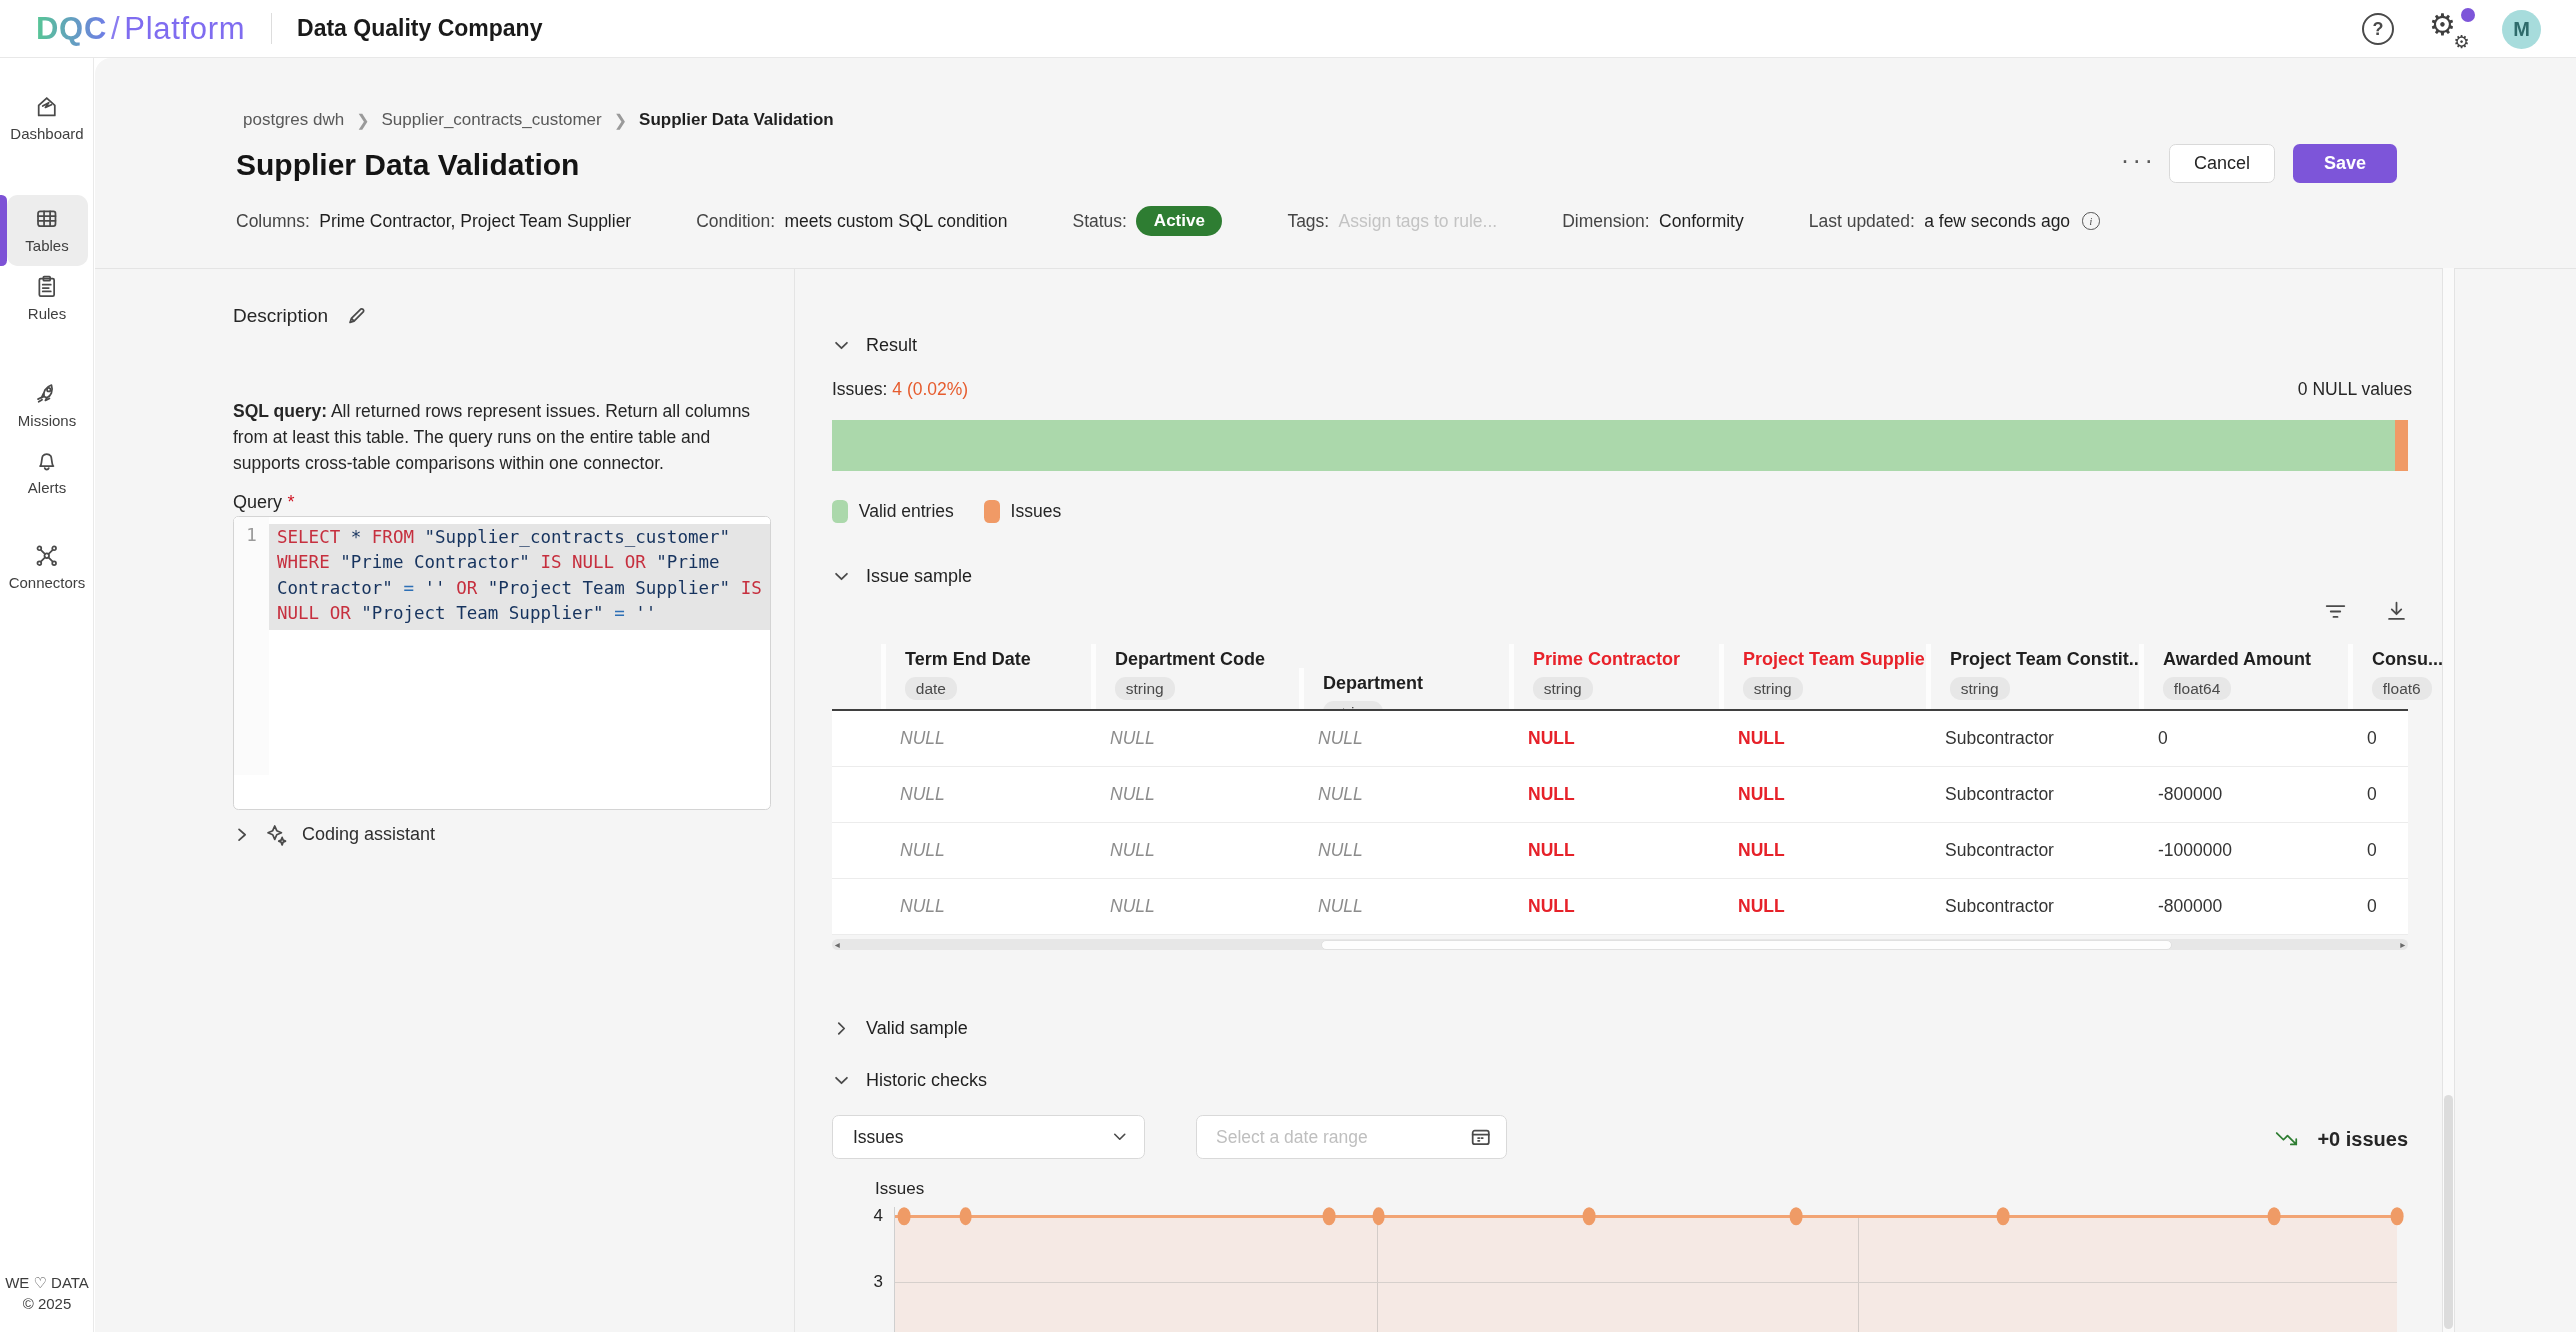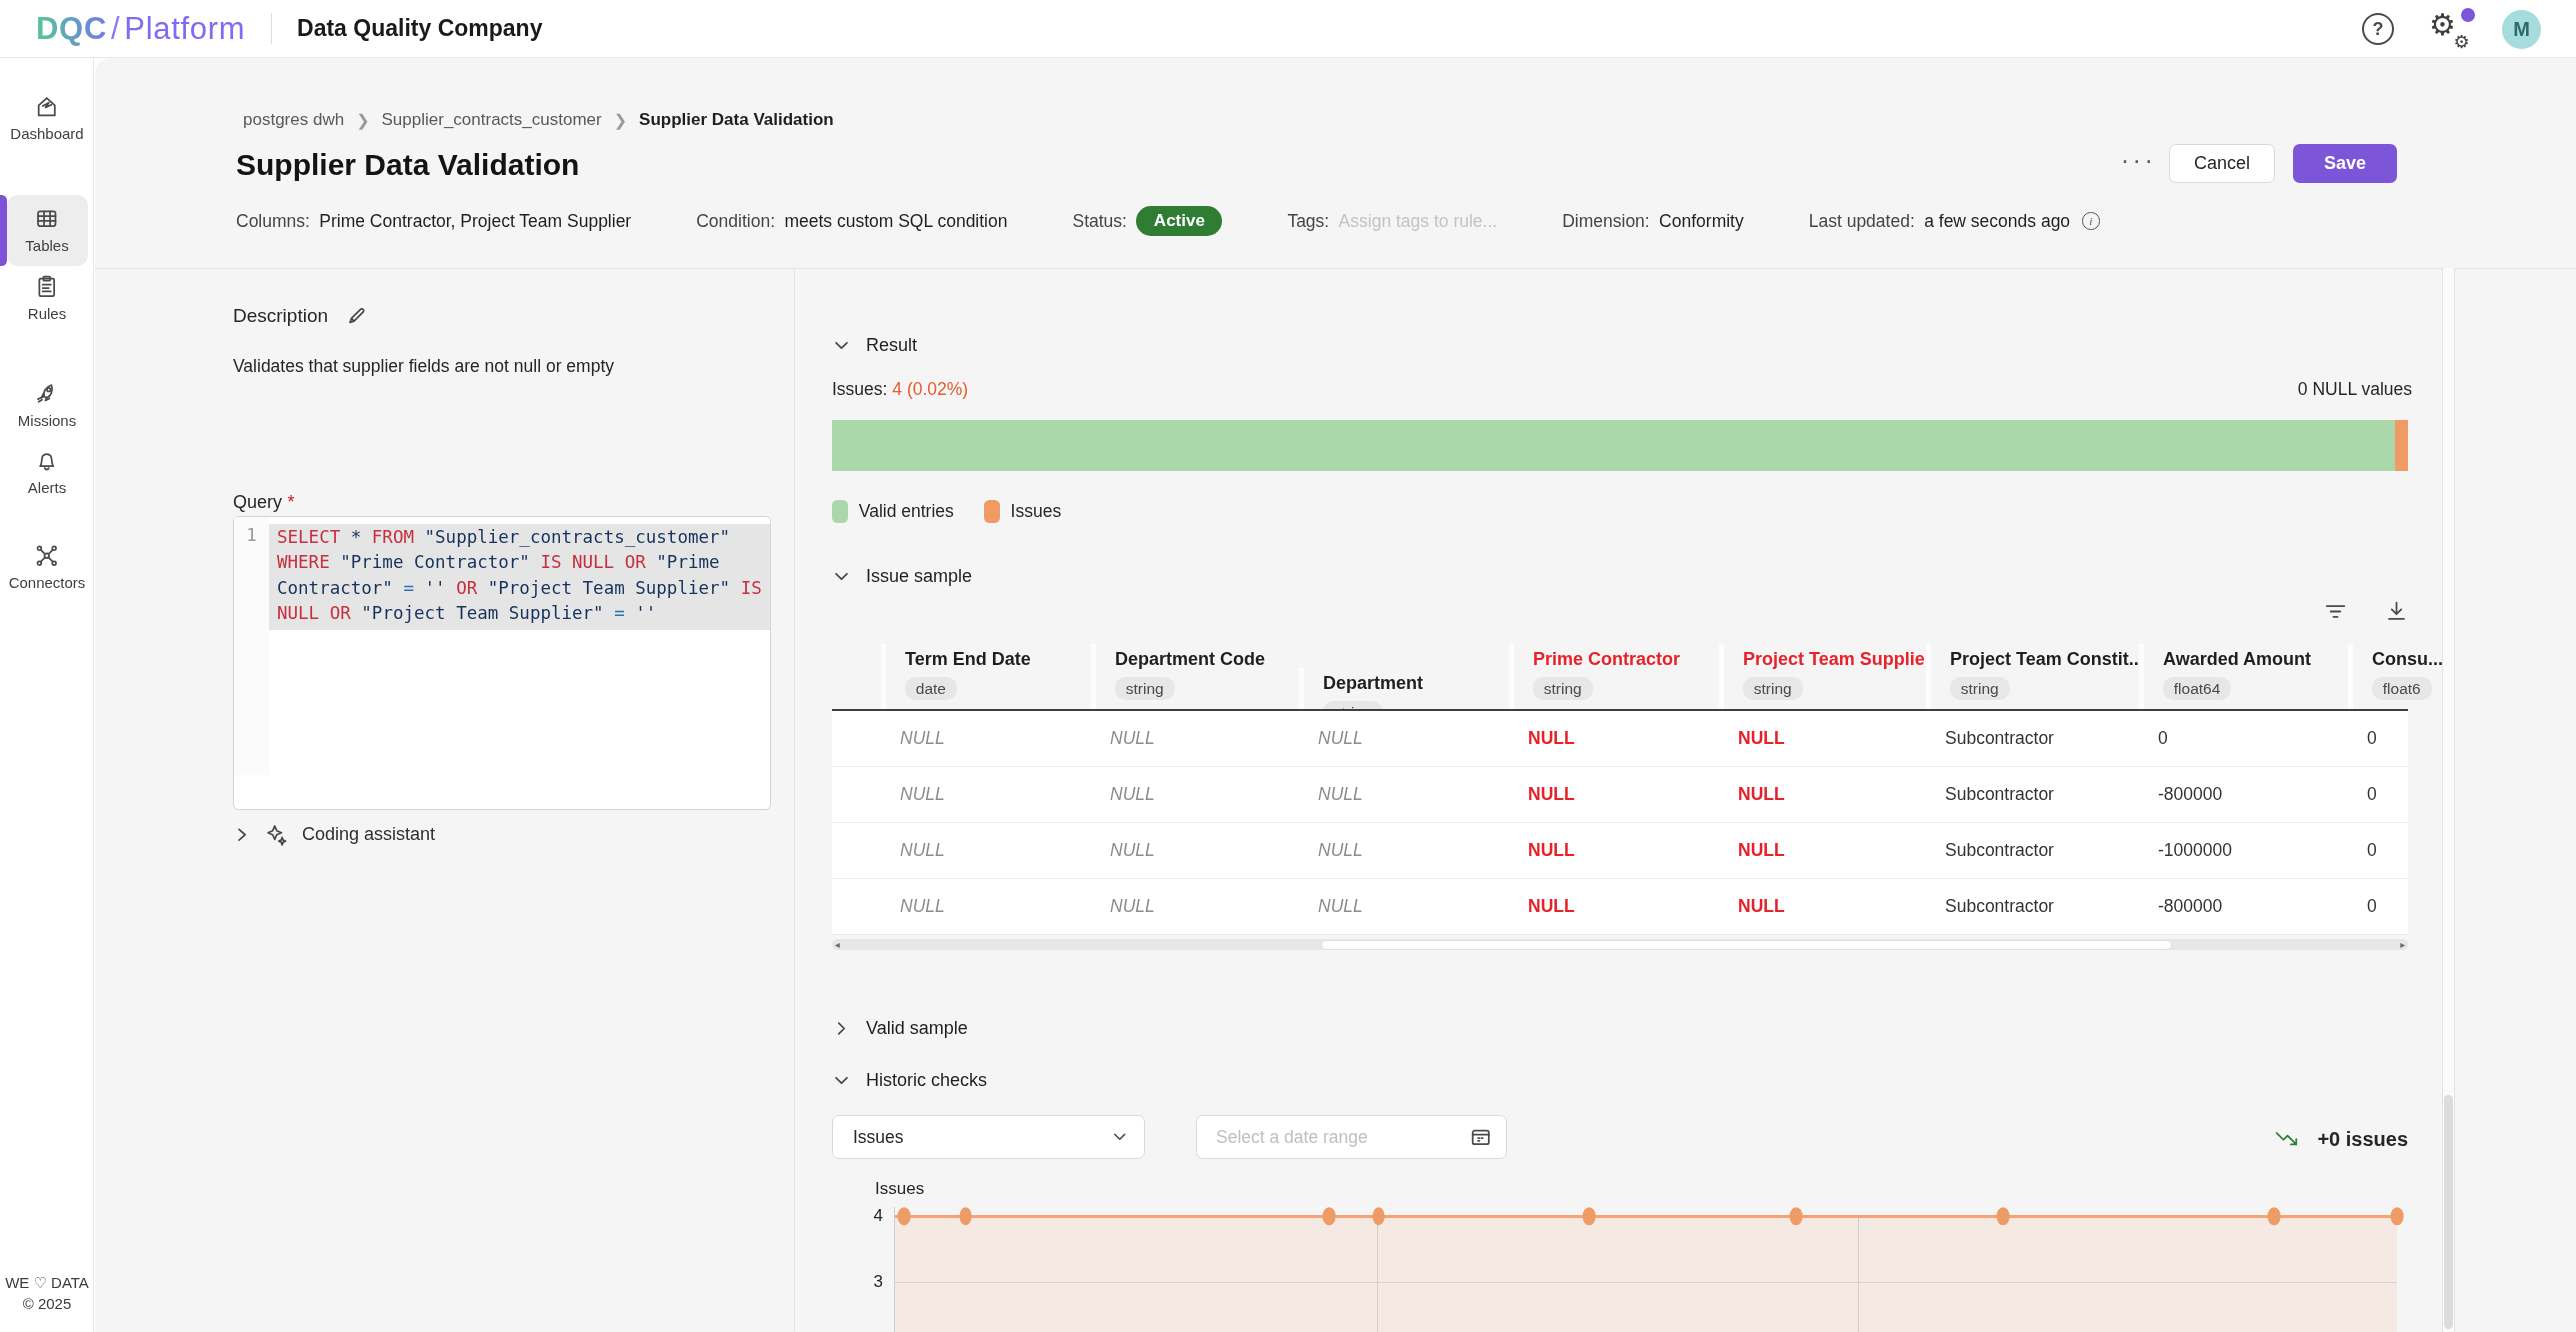--- a/index.html
+++ b/index.html
@@ -274,21 +274,23 @@
 
   <div class="header-divider"></div>
   <div class="panel-divider"></div>
 
   <div class="desc-head">
     <span class="desc-title">Description</span>
     <svg width="21.5" height="21.5" viewBox="0 0 32 32" class="chev" style="cursor:pointer">
       <path d="M6 26 L8 20 L22 6 a3 3 0 0 1 4 4 L12 24 Z M8 20 L12 24"></path>
     </svg>
   </div>
-  <p class="desc-text">Validates that supplier fields are not null or empty</p>
+  <p class="sql-note">
+    <b>SQL query:</b><span> All returned rows represent issues. Return all columns from at least this table. The query runs on the entire table and supports cross-table comparisons within one connector.</span>
+  </p>
   <div class="query-label">
     <span>Query</span><span class="required">*</span>
   </div>
 
   <div class="editor">
     <div class="editor-body">
       <div class="gutter">
         <div>1</div>
       </div>
       <div class="code-area">

